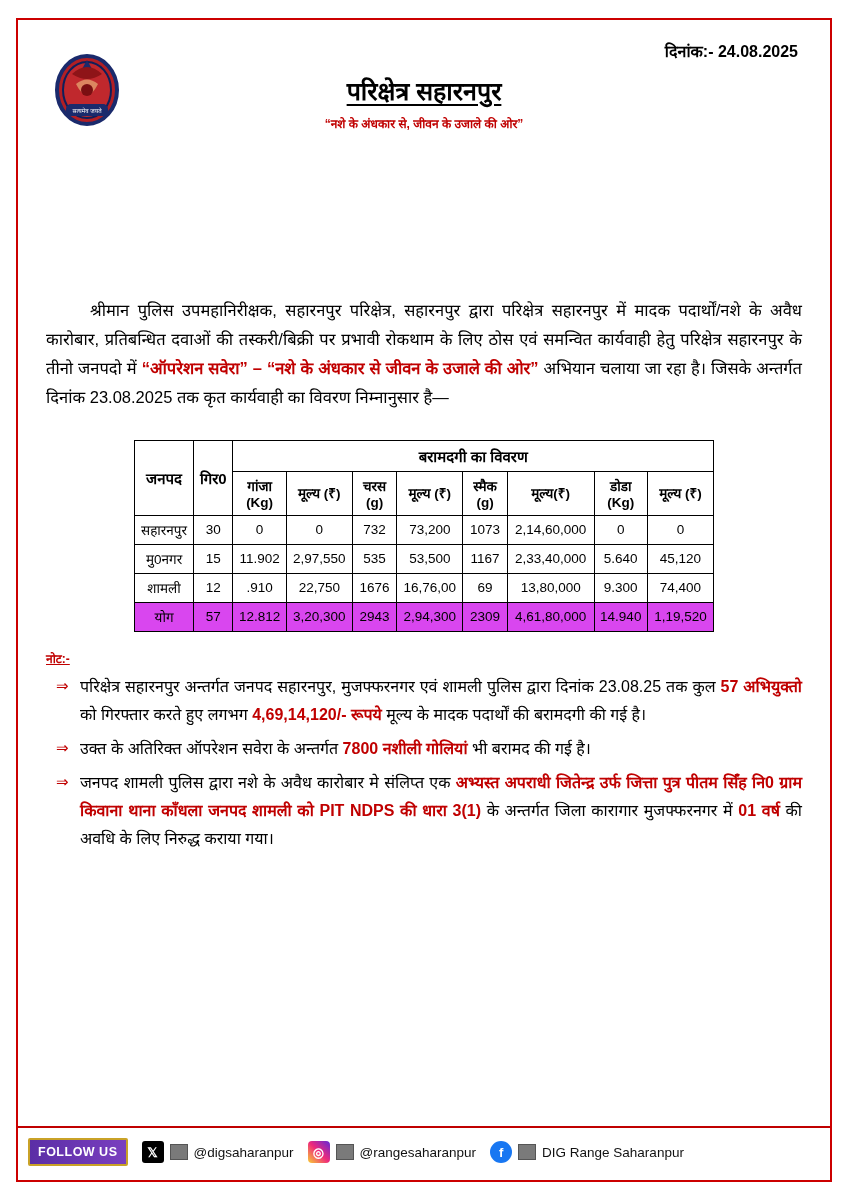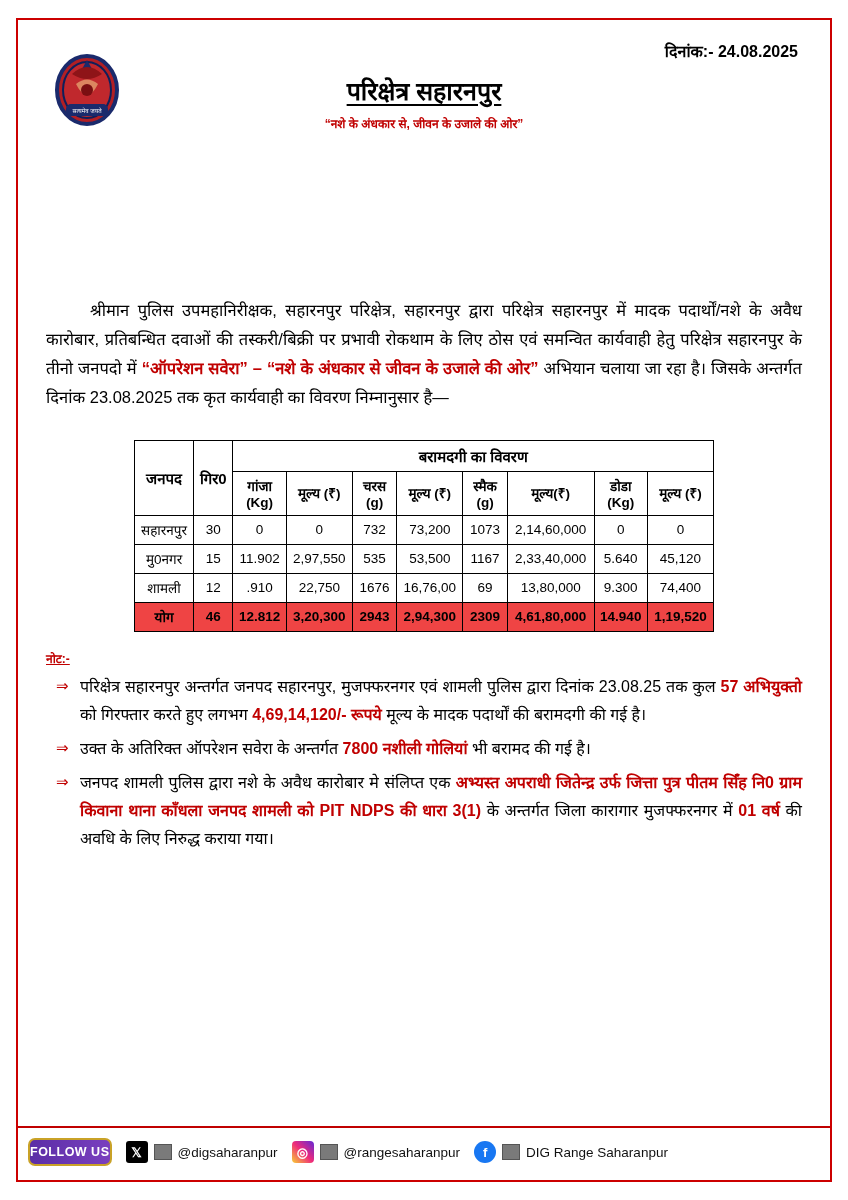--- a/index.html
+++ b/index.html
@@ -124,22 +124,22 @@
     text-align: center;
     padding: 5px 3px;
     font-weight: bold;
     color: #000;
   }
   table.recovery td { font-weight: normal; }
   table.recovery .grp {
     font-size: 15px;
   }
   table.recovery tr.total td {
-    background: #ef4444;
-    font-weight: bold;
+    background: #d946ef;
+    font-weight: normal;
   }
   table.recovery .c-janpad { width: 74px; }
   table.recovery .c-gir { width: 52px; }
   table.recovery .c-unit { width: 64px; }
   table.recovery .c-val { width: 82px; }
   table.recovery .c-val-wide { width: 110px; }
 
   
   .note-title {
     margin-top: 18px;
@@ -185,22 +185,22 @@
     align-items: center;
     gap: 14px;
     padding: 0 10px;
     box-sizing: border-box;
   }
   .follow-us {
     background: linear-gradient(90deg,#5b2ea6 0%, #7a3fbf 100%);
     color: #fff;
     font-size: 12.5px;
     font-weight: bold;
-    padding: 5px 0;
-    border-radius: 7px;
+    padding: 5px 8px;
+    border-radius: 2px;
     letter-spacing: .5px;
     border: 2px solid #c9a227;
   }
   .social {
     display: flex;
     align-items: center;
     gap: 6px;
     font-size: 13.5px;
     color: #111;
   }
@@ -315,21 +315,21 @@
           <td>22,750</td>
           <td>1676</td>
           <td>16,76,00</td>
           <td>69</td>
           <td>13,80,000</td>
           <td>9.300</td>
           <td>74,400</td>
         </tr>
         <tr class="total">
           <td>योग</td>
-          <td>46</td>
+          <td>57</td>
           <td>12.812</td>
           <td>3,20,300</td>
           <td>2943</td>
           <td>2,94,300</td>
           <td>2309</td>
           <td>4,61,80,000</td>
           <td>14.940</td>
           <td>1,19,520</td>
         </tr>
       </tbody>

